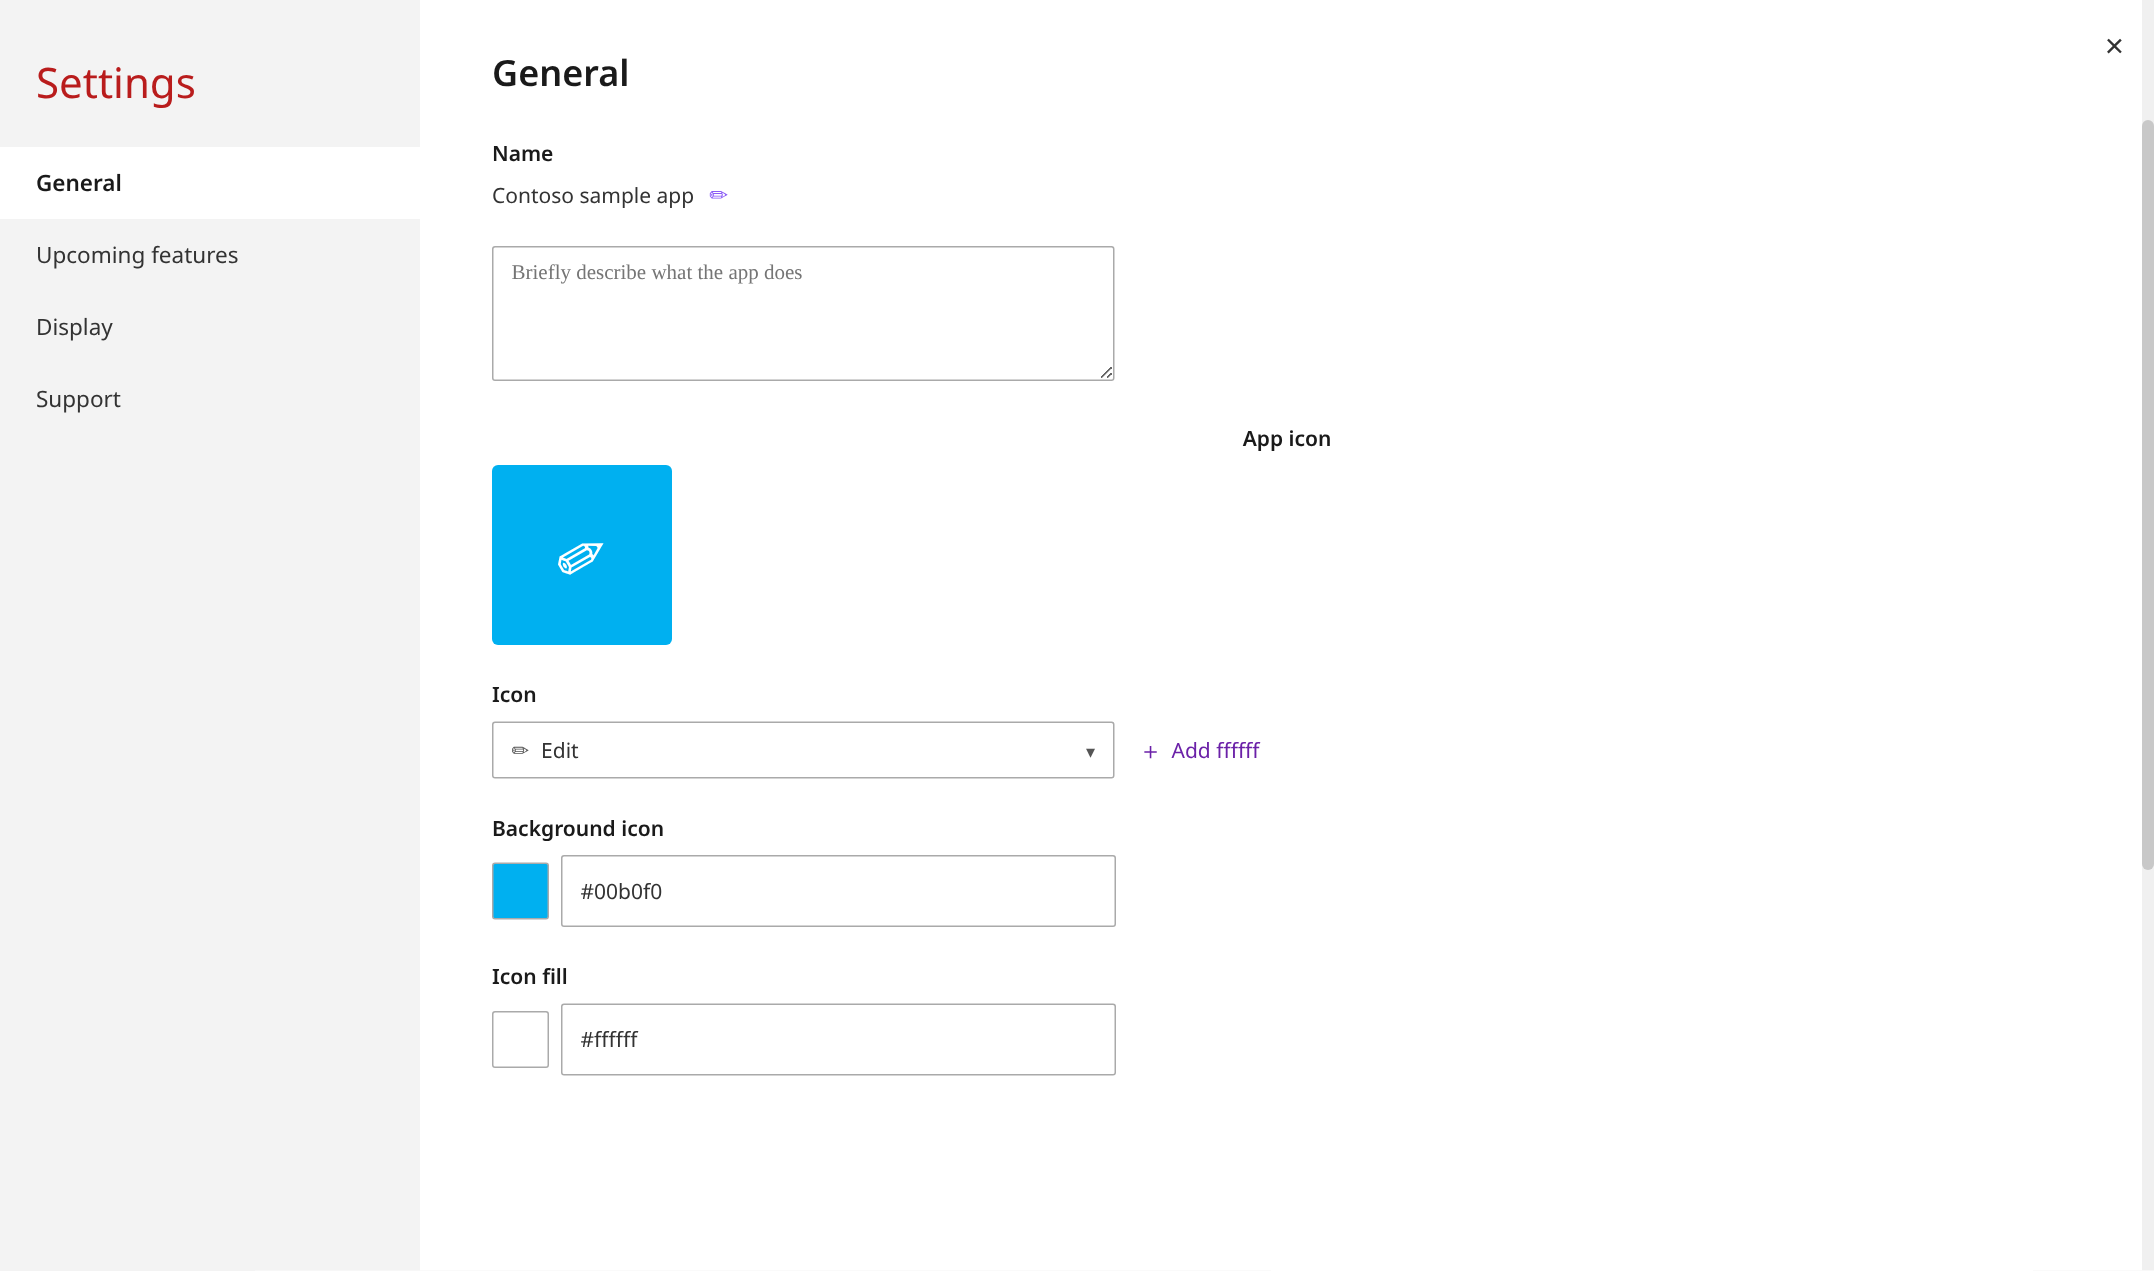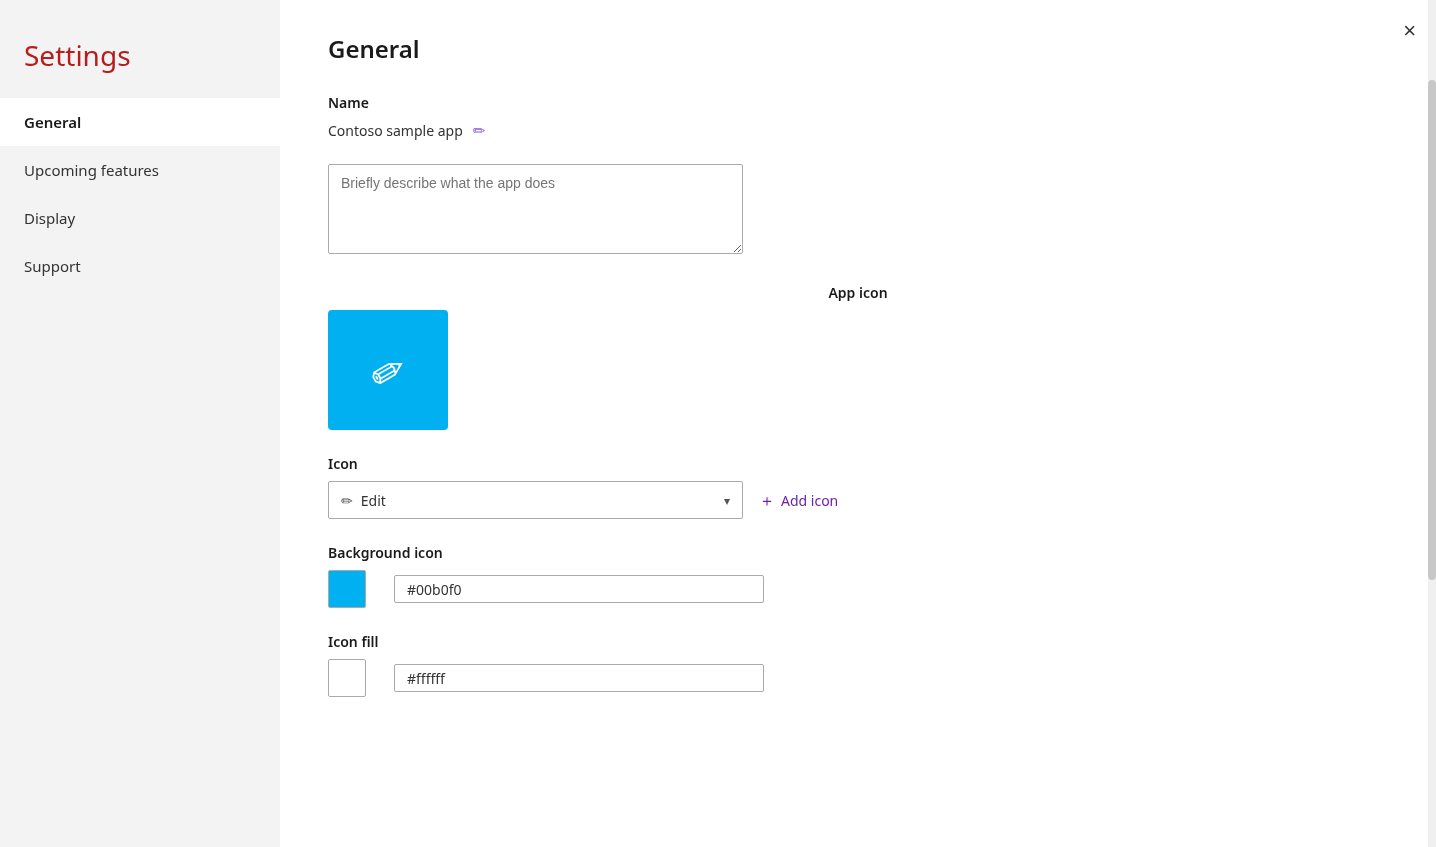--- a/index.html
+++ b/index.html
@@ -96,21 +96,21 @@
     }
     .description-textarea {
       width: 415px;
       height: 90px;
       border: 1px solid #aaa;
       border-radius: 2px;
       padding: 10px 12px;
       font-size: 14px;
       color: #999;
       resize: both;
-      font-family: Liberation Sans, sans-serif;
+      font-family: Liberation Serif, serif;
       outline: none;
     }
 
     
     .app-icon-section {
       margin-bottom: 24px;
       text-align: center;
     }
     .app-icon-box {
       width: 120px;
@@ -193,29 +193,28 @@
     .color-swatch {
       width: 38px;
       height: 38px;
       border: 1px solid #aaa;
       border-radius: 2px;
       cursor: pointer;
       flex-shrink: 0;
     }
     .color-input {
       width: 370px;
-      height: 28px;
+      height: 48px;
       border: 1px solid #aaa;
       border-radius: 2px;
       padding: 0 12px;
       font-size: 14px;
       color: #333;
       font-family: inherit;
       outline: none;
-      margin-left: 20px;
     }
 
     
     .scrollbar-track {
       position: absolute;
       right: 0;
       top: 0;
       width: 8px;
       height: 100%;
       background: #f0f0f0;
@@ -279,21 +278,21 @@
     <div class="icon-row">
       <div class="icon-select">
         <span class="icon-select-left">
           <span class="icon-select-pencil">✏</span>
           <span>Edit</span>
         </span>
         <span class="chevron-icon">▾</span>
       </div>
       <button class="add-image-btn">
         <span class="plus-icon">＋</span>
-        <span>Add icon</span>
+        <span>Add ffffff</span>
       </button>
     </div>
   </div>
 
   <div class="fill-section">
     <div class="section-label">Background icon</div>
     <div class="fill-row">
       <div class="color-swatch" style="background-color: #00b0f0;"></div>
       <input class="color-input" type="text" value="#00b0f0" style="">
     </div>

